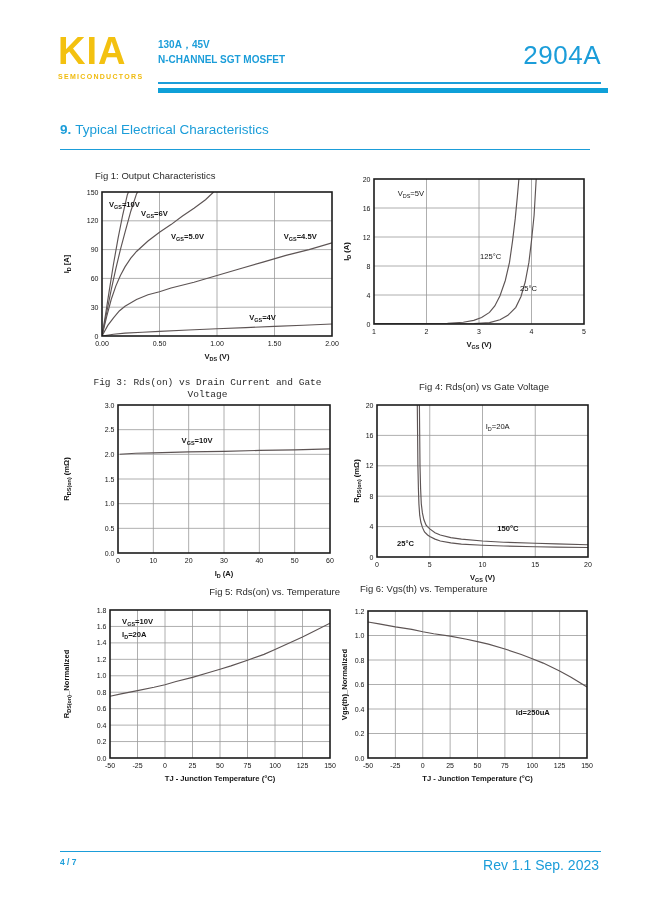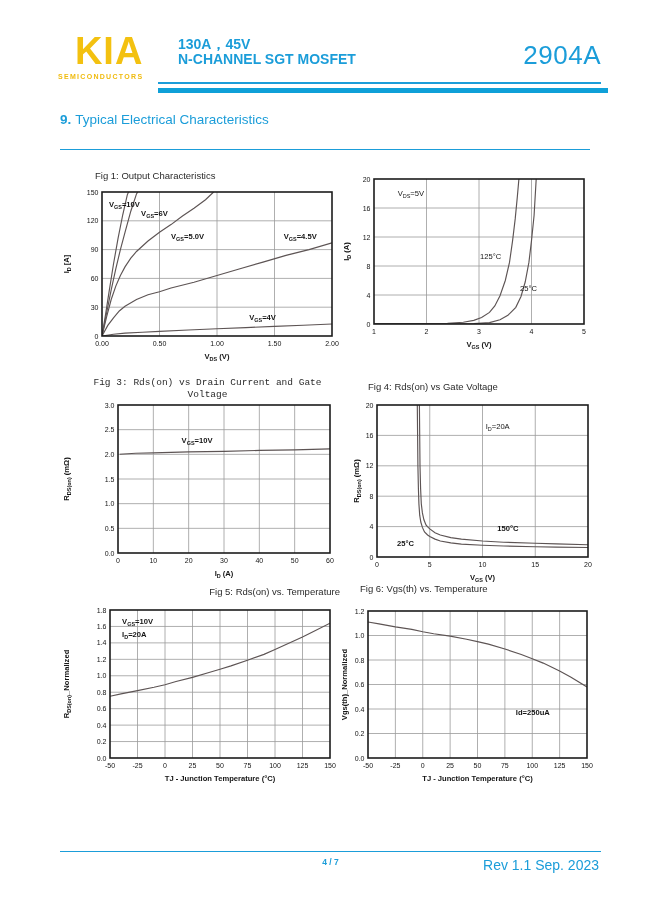--- a/index.html
+++ b/index.html
@@ -1,45 +1,45 @@
 <!DOCTYPE html>
 <html><head>
 <meta charset="utf-8">
 <style>
   * { margin:0; padding:0; box-sizing:border-box; }
   body { background:#e8e8e8; font-family:"Liberation Sans", sans-serif; }
   #page { position:relative; width:649px; height:917px; background:#ffffff; margin:0 auto; overflow:hidden; }
 
   
   .logo { position:absolute; left:58px; top:33px; }
-  .logo-main { font-family:"Liberation Sans", sans-serif; font-weight:bold; font-size:38px; line-height:36px; color:#f3c110; letter-spacing:1px;text-align:right; }
+  .logo-main { font-family:"Liberation Sans", sans-serif; font-weight:bold; font-size:38px; line-height:36px; color:#f3c110; letter-spacing:1px; }
   .logo-sub { font-size:7px; font-weight:bold; color:#f0bb0e; letter-spacing:1.3px; margin-top:4px; }
-  .spec { position:absolute; left:158px; top:37px; color:#1b9dd9; font-weight:bold; font-size:14px; line-height:15px;margin-left:20px; }
+  .spec { position:absolute; left:158px; top:37px; color:#1b9dd9; font-weight:bold; font-size:10px; line-height:15px; }
   .part-number { position:absolute; right:48px; top:40px; color:#1b9dd9; font-size:26px; font-weight:normal; letter-spacing:0.5px; }
   .rule-thin { position:absolute; left:158px; top:82px; width:443px; height:1.5px; background:#1b9dd9; }
   .rule-thick { position:absolute; left:158px; top:88px; width:450px; height:5px; background:#0fa0d8; }
 
   
-  .section-heading { position:absolute; left:60px; top:112px; width:530px; color:#1b9dd9; font-size:13.5px; padding-bottom:22px; border-bottom:1.5px solid #1b9dd9; }
+  .section-heading { position:absolute; left:60px; top:122px; width:530px; color:#1b9dd9; font-size:13.5px; padding-bottom:12px; border-bottom:1.5px solid #1b9dd9; }
   .section-heading .num { font-weight:bold; margin-right:4px; }
 
   
   .fig { position:absolute; }
   .fig-title { font-size:9.5px; color:#2b2b2b; line-height:12px; margin-bottom:2px; white-space:nowrap; }
   #fig1 { left:60px;  top:170px; }  #fig1 .fig-title { padding-left:35px; }
   #fig2 { left:340px; top:170px; }  #fig2 .fig-title { padding-left:23px; }
   #fig3 { left:60px;  top:377px; }  #fig3 .fig-title { width:295px; text-align:center; white-space:normal; margin-bottom:0;font-family:Liberation Mono, monospace; }
-  #fig4 { left:350px; top:381px; }  #fig4 .fig-title { padding-left:18px; }
+  #fig4 { left:350px; top:381px; }  #fig4 .fig-title { padding-left:18px;text-align:center; }
   #fig5 { left:60px;  top:586px; }  #fig5 .fig-title { padding-left:45px;text-align:right; }
   #fig6 { left:338px; top:583px; }  #fig6 .fig-title { padding-left:22px; }
   svg text { font-family:"Liberation Sans","DejaVu Sans",sans-serif; }
 
   
   .footer-rule { position:absolute; left:60px; top:851px; width:541px; height:1.3px; background:#1b9dd9; }
-  .footer-page { position:absolute; left:60px; top:857px; width:541px; text-align:center; font-size:8.5px; font-weight:bold; color:#1b9dd9; }
+  .footer-page { position:absolute; left:60px; top:857px; width:541px; font-size:8.5px; font-weight:bold; color:#1b9dd9; }
   .footer-rev { position:absolute; right:50px; top:857px; font-size:14px; color:#1b9dd9; }
 </style>
 </head>
 <body>
 
 <div id="page">
 
   <div class="logo">
     <div class="logo-main">KIA</div>
     <div class="logo-sub">SEMICONDUCTORS</div>

